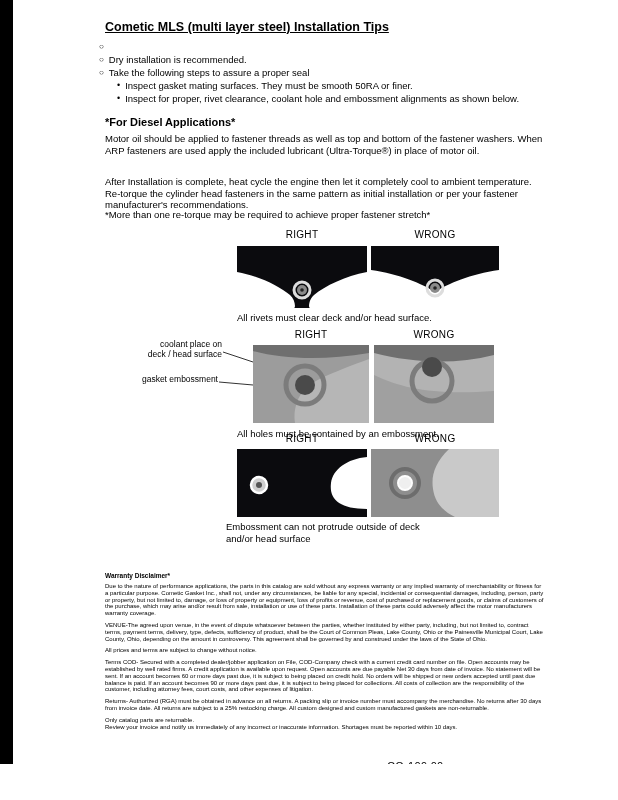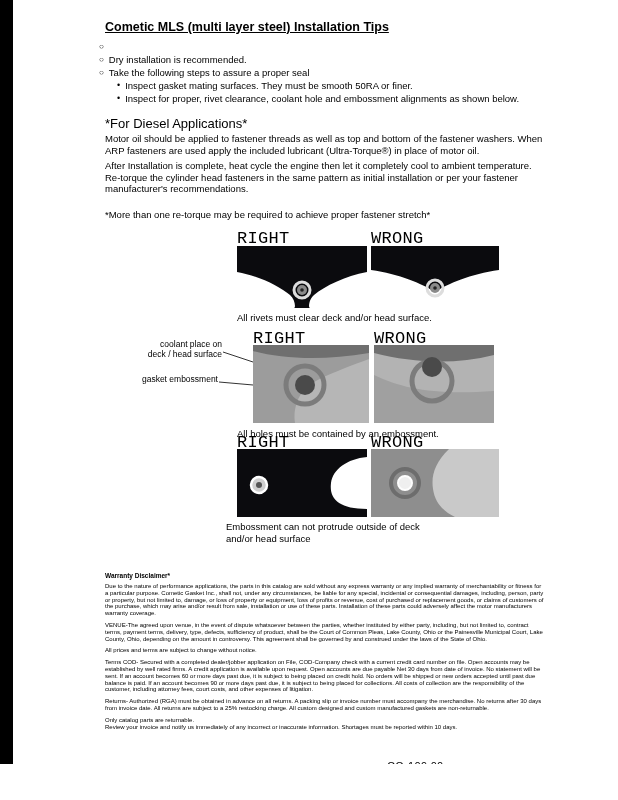--- a/index.html
+++ b/index.html
@@ -5,23 +5,23 @@
   html,body{margin:0;padding:0;background:#ffffff;}
   #page{position:relative;width:618px;height:764px;background:#ffffff;
         font-family:"Liberation Sans",sans-serif;color:#000;overflow:hidden;}
   .abs{position:absolute;}
   .edge-bar{left:0;top:0;width:13px;height:800px;background:#000;}
   .doc-title{left:105px;top:20px;font-size:12.5px;font-weight:bold;text-decoration:underline;white-space:nowrap;}
   .bullet-row{left:99px;width:470px;font-size:9.5px;line-height:11px;display:flex;}
   .sub-row{left:117px;width:460px;font-size:9.5px;line-height:11px;display:flex;}
   .b-mark{font-size:8px;margin-right:5px;line-height:11px;}
   .d-mark{font-size:9px;margin-right:5px;line-height:11px;}
-  .h2{left:105px;font-size:13px;font-weight:normal;}
+  .h2{left:105px;font-size:11px;font-weight:bold;}
   .para{left:105px;width:442px;font-size:9.5px;line-height:11.5px;}
-  .hdr{font-size:17px;letter-spacing:.3px;font-family:Liberation Mono, monospace;}
+  .hdr{font-size:10px;text-align:center;letter-spacing:.3px;}
   .cap{font-size:9.5px;line-height:11.5px;}
   .ann{font-size:8.5px;line-height:10px;text-align:right;}
   .diag{display:block;}
   .disc{left:105px;top:572px;width:440px;}
   .disc h4{margin:0 0 4px 0;font-size:6.5px;font-weight:bold;}
   .disc p{margin:0 0 5px 0;font-size:6px;line-height:6.8px;}
   .disc p.tight{margin-bottom:0;}
   .footer{left:387px;top:760px;font-size:11px;letter-spacing:.3px;}
 </style>
 </head>
@@ -48,21 +48,21 @@
     <span class="d-mark">•</span>
     <span>Inspect gasket mating surfaces.  They must be smooth 50RA or finer.</span>
   </div>
   <div class="abs sub-row" style="top:93px">
     <span class="d-mark">•</span>
     <span>Inspect for proper, rivet clearance, coolant hole and embossment alignments as shown below.</span>
   </div>
 
   <div class="abs h2" style="top:116px">*For Diesel Applications*</div>
   <div class="abs para" style="top:133px">Motor oil should be applied to fastener threads as well as top and bottom of the fastener washers. When ARP fasteners are used apply the included lubricant (Ultra-Torque®) in place of motor oil.</div>
-  <div class="abs para" style="top:160px">After Installation is complete, heat cycle the engine then let it completely cool to ambient temperature. Re-torque the cylinder head fasteners in the same pattern as initial installation or per your fastener manufacturer's recommendations.</div>
+  <div class="abs para" style="top:176px">After Installation is complete, heat cycle the engine then let it completely cool to ambient temperature. Re-torque the cylinder head fasteners in the same pattern as initial installation or per your fastener manufacturer's recommendations.</div>
   <div class="abs para" style="top:209px">*More than one re-torque may be required to achieve proper fastener stretch*</div>
 
   <div class="abs hdr" style="left:237px;top:229px;width:130px">RIGHT</div>
   <div class="abs hdr" style="left:371px;top:229px;width:128px">WRONG</div>
   <svg class="abs diag" style="left:237px;top:246px" width="130" height="62" viewBox="0 0 130 62">
     <rect width="130" height="62" fill="#0b0b0e"></rect>
     <path d="M0,62 L0,26 C22,30 42,40 53,49 C58,53 59,62 57,62 Z" fill="#ffffff"></path>
     <path d="M130,62 L130,26 C108,30 88,40 77,49 C72,53 71,62 73,62 Z" fill="#ffffff"></path>
     <circle cx="65" cy="44" r="8" fill="none" stroke="#dddddd" stroke-width="3"></circle>
     <circle cx="65" cy="44" r="5" fill="#8a8a8a"></circle>

